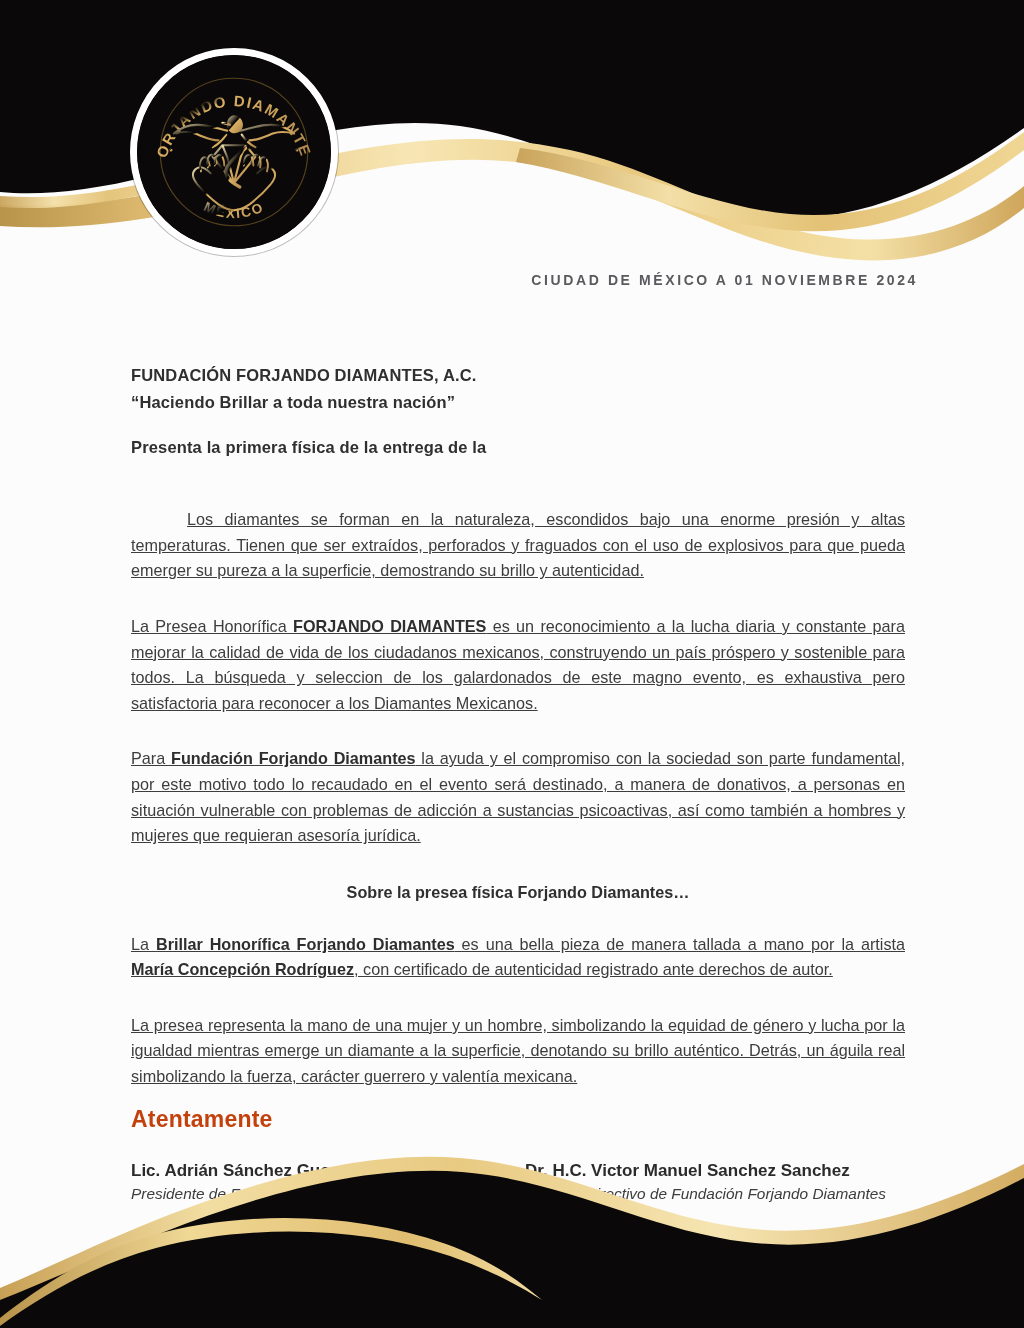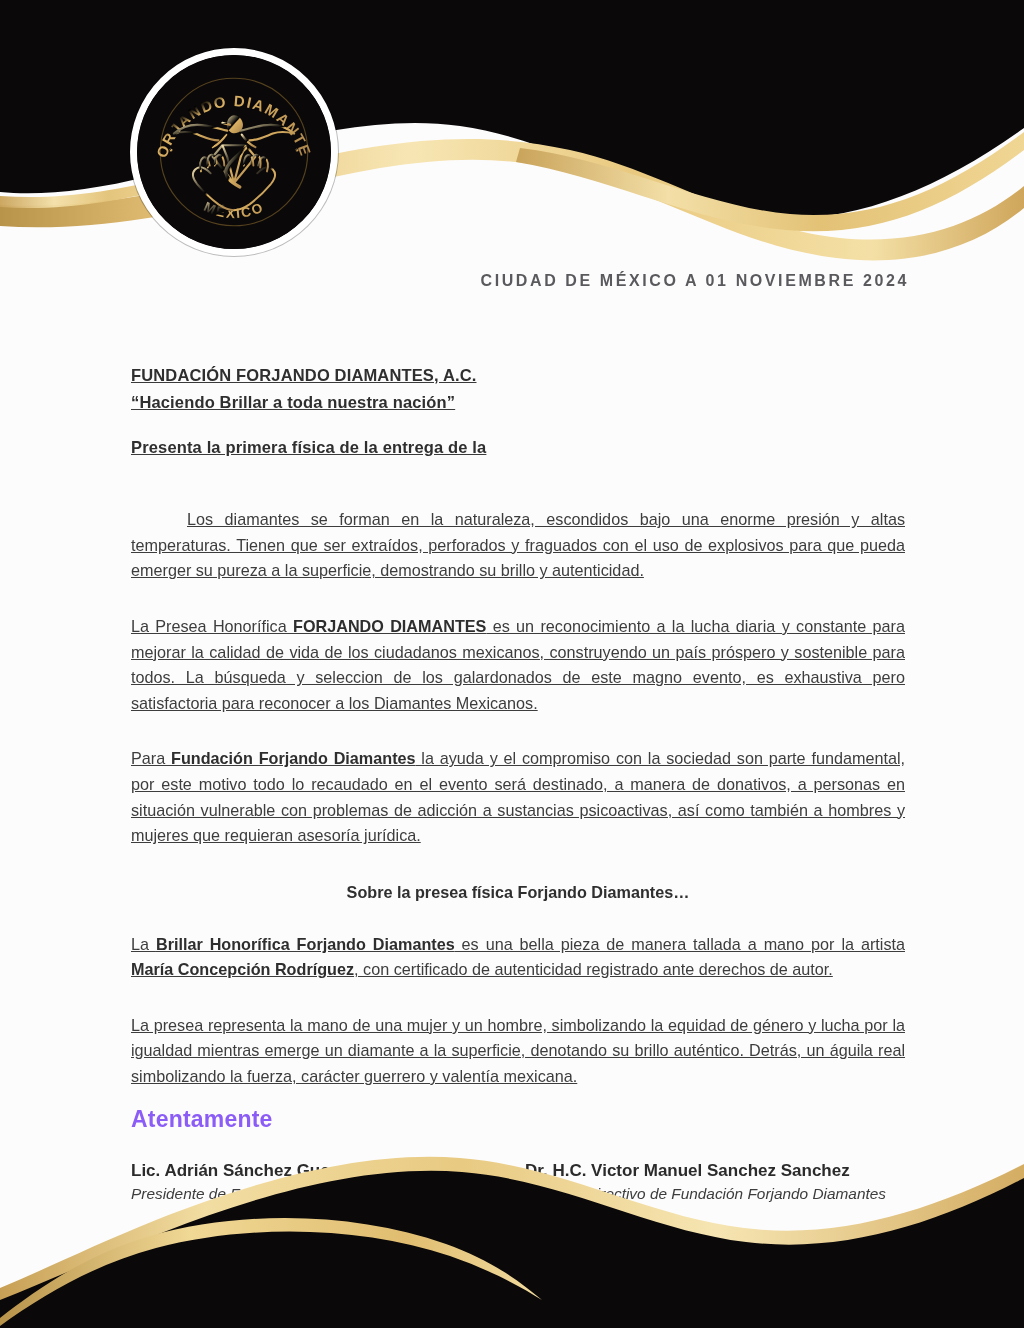--- a/index.html
+++ b/index.html
@@ -40,38 +40,38 @@
     border: 7px solid #ffffff;
     box-sizing: border-box;
     box-shadow: 0 0 0 1px rgba(0,0,0,0.25);
     overflow: hidden;
   }
   .logo-badge svg { display: block; width: 100%; height: 100%; }
 
   
   .doc-date {
     position: absolute;
-    left: 135px;
+    left: 144px;
     top: 272px;
     width: 774px;
     text-align: right;
-    font-size: 16px;
+    font-size: 14px;
     letter-spacing: 2.6px;
     font-weight: 600;
     color: #5a5a5e;
   }
 
   .content {
     position: absolute;
     left: 131px;
     top: 362px;
     width: 774px;
   }
 
-  .title-block { margin-bottom: 0; text-decoration: underline; }
+  .title-block { margin-bottom: 0; }
   .title-line {
     font-size: 16.5px;
     font-weight: bold;
     color: #2f2f2f;
     line-height: 1.62;
     letter-spacing: 0.15px;
   }
   .title-group-gap { height: 19px; }
 
   .body-para {
@@ -90,21 +90,21 @@
     font-size: 16.2px;
     font-weight: bold;
     color: #2f2f2f;
     margin-top: 34px;
     text-align: center;
   }
 
   .sign-off {
     font-size: 23px;
     font-weight: bold;
-    color: #8b5cf6;
+    color: #c2410c;
     letter-spacing: 0.2px;
   }
 
   .signatures {
     position: relative;
     margin-top: 26px;
     height: 62px;
   }
   .sig {
     position: absolute;

